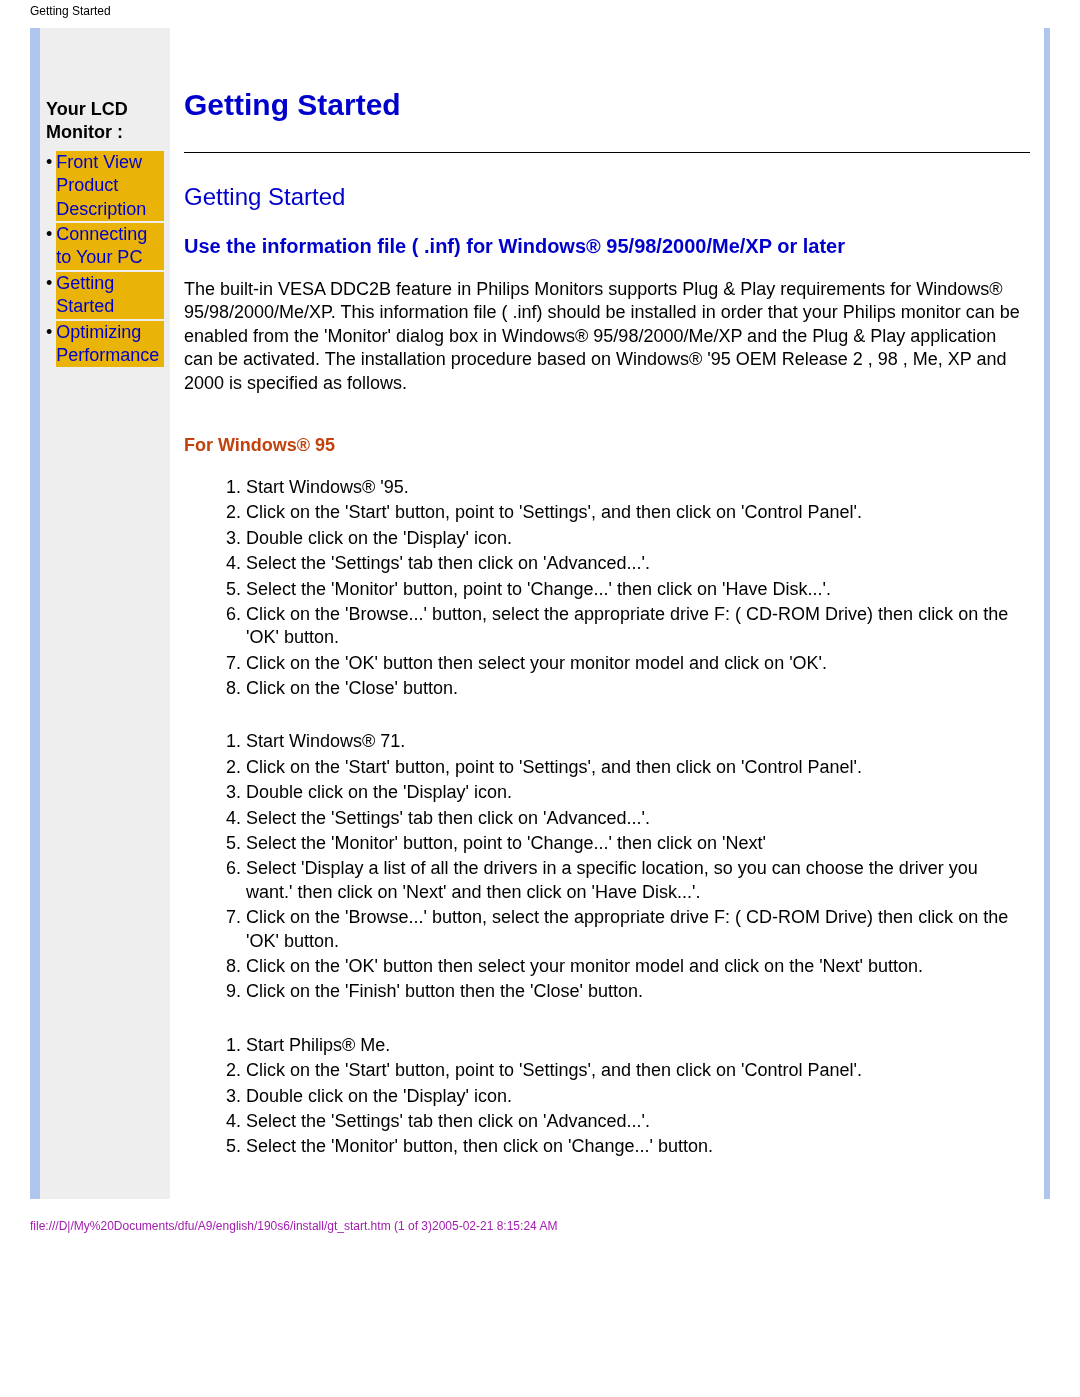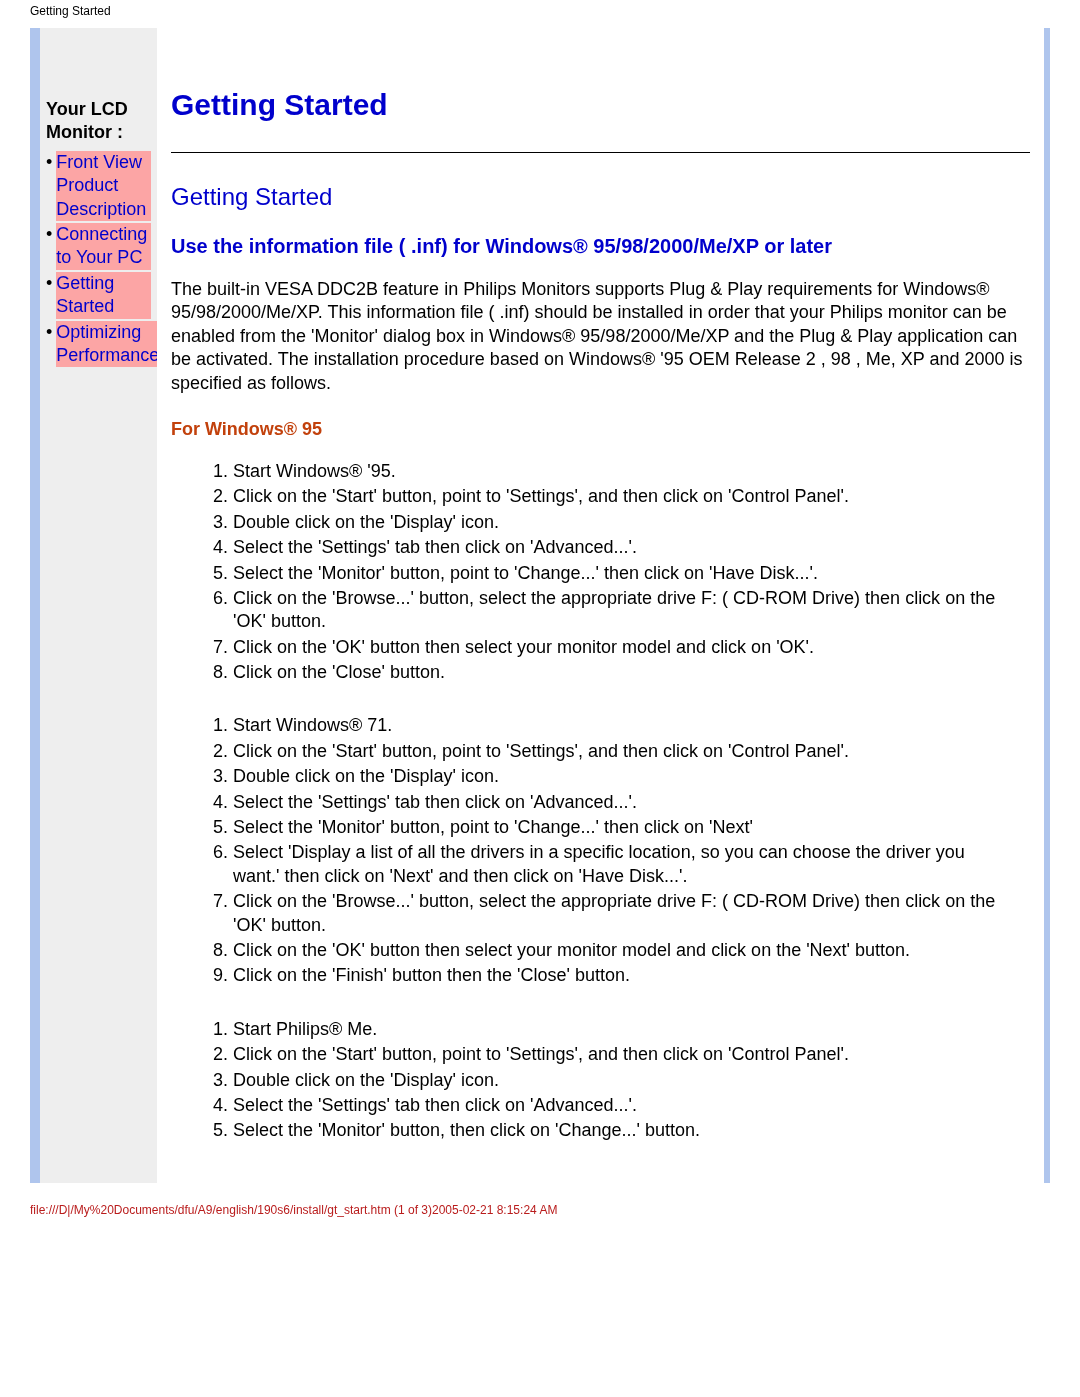--- a/index.html
+++ b/index.html
@@ -23,21 +23,21 @@
   }
   .layout {
     display: flex;
     width: 100%;
   }
   .left-band {
     width: 10px;
     background: #afc5ed;
   }
   .sidebar {
-    width: 117px;
+    width: 130px;
     background: #eeeeee;
     padding: 70px 6px 6px 6px;
     font-size: 18px;
     line-height: 1.3;
   }
   .sidebar-title {
     font-weight: bold;
     color: #000;
     margin-bottom: 6px;
   }
@@ -52,21 +52,21 @@
     margin-bottom: 2px;
     line-height: 1.3;
   }
   .sidebar li .bullet {
     color: #000;
     margin-right: 4px;
   }
   .sidebar li a {
     color: #0000cc;
     text-decoration: none;
-    background: #fca5a5;
+    background: #eab308;
   }
   .main {
     flex: 1;
     background: #fff;
     padding: 60px 14px 10px 14px;
     border-right: 6px solid #afc5ed;
   }
   .main h1 {
     color: #0000cc;
     font-size: 30px;
@@ -84,41 +84,41 @@
     font-weight: normal;
     margin: 0 0 24px 0;
   }
   .main h3 {
     color: #0000cc;
     font-size: 20px;
     font-weight: bold;
     margin: 0 0 20px 0;
   }
   .main p {
-    margin: 0 0 24px 0;
+    margin: 0 0 40px 0;
     line-height: 1.3;
   }
   .main h4 {
     color: #c2410c;
     font-size: 18px;
     font-weight: bold;
     margin: 0 0 20px 0;
   }
   .main ol {
     margin: 0 16px 30px 0;
     padding-left: 62px;
     line-height: 1.3;
   }
   .main ol li {
     margin-bottom: 2px;
   }
   .page-footer {
     font-size: 12px;
     padding: 20px 10px 10px 30px;
-    color: #b91c1c;
+    color: #a21caf;
   }
 </style>
 </head>
 <body>
 
 <div class="page-header">Getting Started</div>
 
 <div class="outer">
   <div class="layout">
     <div class="left-band"></div>

